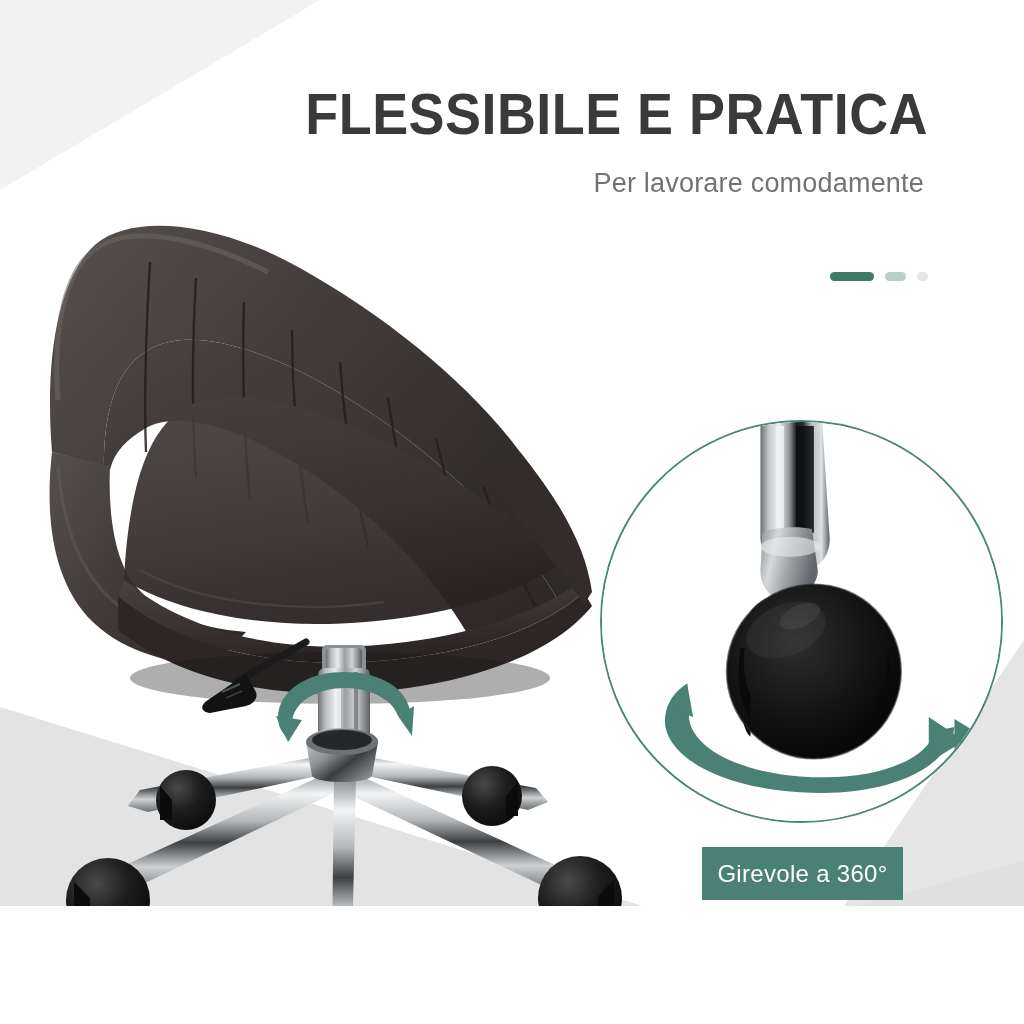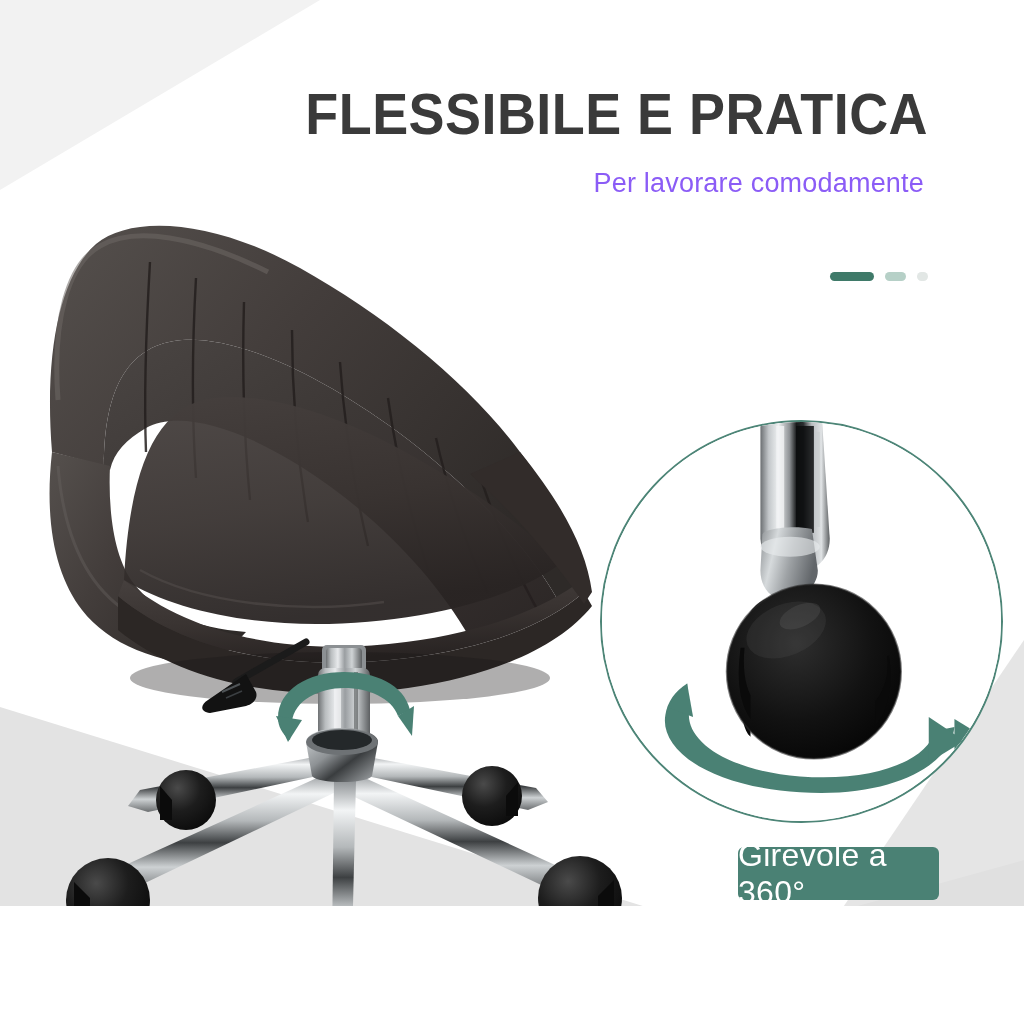--- a/index.html
+++ b/index.html
@@ -69,21 +69,21 @@
     transform-origin: right center;
     white-space: nowrap;
   }
   .subhead {
     position: absolute;
     left: 0; right: 100px;
     top: 168px;
     text-align: right;
     font-size: 27px;
     font-weight: 400;
-    color: #8b5cf6;
+    color: #737373;
     letter-spacing: .2px;
     white-space: nowrap;
   }
 
   
   .dashes {
     position: absolute;
     right: 96px;
     top: 272px;
     display: flex;
@@ -110,28 +110,27 @@
     box-sizing: border-box;
   }
   .detail-inner { position: absolute; left: 0; top: 0; width: 100%; height: 100%; }
 
   
   .badge {
     position: absolute;
     left: 702px; top: 847px;
     width: 201px; height: 53px;
     background: #4a8174;
-    border-radius: 6px;
+    border-radius: 0;
     display: flex;
     align-items: center;
     justify-content: center;
     color: #ffffff;
-    font-size: 32px;
+    font-size: 24px;
     letter-spacing: .3px;
-    margin-left: 36px;
   }
 </style>
 </head>
 <body>
 
 <div id="stage">
 
   <div class="bg-base"></div>
   <div class="bg-wedge-tl"></div>
   <div class="bg-wedge-bl"></div>

